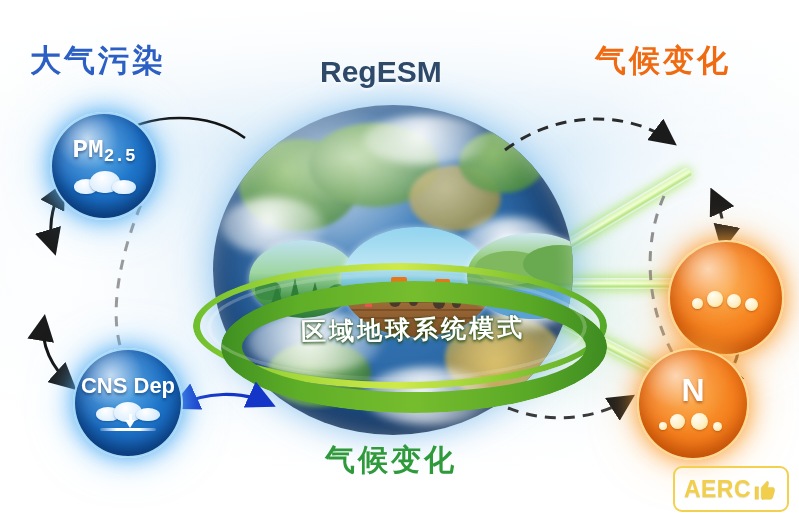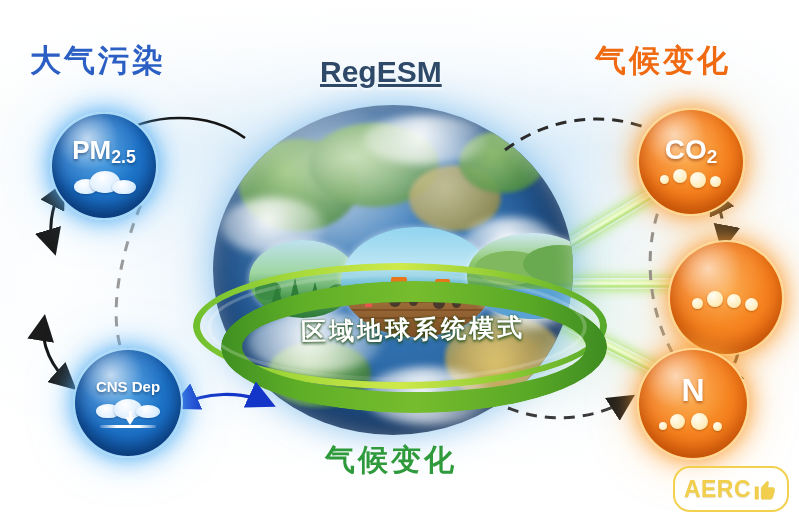--- a/index.html
+++ b/index.html
@@ -69,21 +69,20 @@
     color: #2f9a3c;
     text-shadow: 0 1px 2px rgba(255,255,255,0.9);
   }
   #title-reg {
     left: 320px; top: 55px;
     font-size: 30px;
     font-weight: bold;
     color: #2e4a68;
     letter-spacing: 0px;
     text-shadow: 0 2px 3px rgba(255,255,255,0.75);
-    text-decoration: underline;
   }
 
   
   .globe-wrap {
     position: absolute;
     left: 193px; top: 105px;
     width: 400px; height: 330px;
   }
   .globe {
     position: absolute;
@@ -297,21 +296,21 @@
   .deparrow-stem {
     position:absolute; left: 36.5px; bottom: 9px; width: 3px; height: 8px; background:#ffffff;
   }
 
   
   #aerc-logo {
     position: absolute;
     left: 673px; top: 466px;
     width: 112px; height: 42px;
     border: 2px solid #f3d14e;
-    border-radius: 17px;
+    border-radius: 9px;
     display: flex; align-items: center; justify-content: center;
     gap: 1px;
     background: rgba(255,255,255,0.55);
   }
   #aerc-text {
     font-size: 23px; font-weight: bold; color: #f1cf4c;
     letter-spacing: 0.5px;
     text-shadow: 0 1px 1px rgba(150,120,10,0.25);
   }
   svg.thumb { display:block; }
@@ -426,55 +425,44 @@
     <path d="M62,187 C50,210 48,230 54,250" fill="none" stroke="#141414" stroke-width="3" marker-end="url(#ah-black)" marker-start="url(#ah-black-start)"></path>
     <path d="M44,320 C40,345 52,368 72,386" fill="none" stroke="#141414" stroke-width="3" marker-end="url(#ah-black)" marker-start="url(#ah-black-start)"></path>
 
     <path d="M713,193 C722,212 726,230 723,246" fill="none" stroke="#2e2e2e" stroke-width="3" stroke-dasharray="10 7" marker-end="url(#ah-black)" marker-start="url(#ah-black-start)"></path>
     <path d="M735,320 C744,344 738,366 720,384" fill="none" stroke="#2e2e2e" stroke-width="3" stroke-dasharray="10 7" marker-end="url(#ah-black)" marker-start="url(#ah-black-start)"></path>
 
     <path d="M148,188 C120,250 108,312 122,352" fill="none" stroke="#9a9a9a" stroke-width="3" stroke-dasharray="10 9"></path>
     <path d="M664,196 C640,250 650,312 672,352" fill="none" stroke="#8f8f8f" stroke-width="3" stroke-dasharray="10 9"></path>
   </svg>
 
-  <div class="node blue" id="node-pm25" style="left:50px; top:112px; width:104px; height:104px;">
+  <div class="node blue" id="node-pm25" style="left:50px; top:112px; width:104px; height:104px;font-family:Liberation Mono, monospace;">
     <div class="node-label" style="font-size:26px;">
       <span>PM</span><sub>2.5</sub>
     </div>
     <div class="cloudicon">
       <b style="left:6px;  top:12px; width:24px; height:15px;"></b>
       <b style="left:22px; top:4px;  width:30px; height:22px;"></b>
       <b style="left:44px; top:13px; width:24px; height:14px;"></b>
     </div>
   </div>
 
 
   <div class="node blue" id="node-cnsdep" style="left:73px; top:348px; width:106px; height:106px;">
-    <div class="node-label" style="font-size:15px;">CNS Dep</div>
+    <div class="node-label" style="font-size:22px;">CNS Dep</div>
     <div class="cloudicon" style="height:30px;">
       <b style="left:4px;  top:6px;  width:24px; height:14px;"></b>
       <b style="left:22px; top:1px;  width:28px; height:20px;"></b>
       <b style="left:44px; top:7px;  width:24px; height:13px;"></b>
       <div class="deparrow-stem"></div>
       <div class="deparrow"></div>
       <div class="depline"></div>
     </div>
   </div>
 
-  <div class="node orange" id="node-co2" style="left:637px; top:108px; width:104px; height:104px;">
-    <div class="node-label" style="font-size:28px;">
-      <span>CO</span><sub>2</sub>
-    </div>
-    <div class="mol" style="width:66px;height:22px;margin-top:3px;">
-      <i style="left:2px;  top:8px;  width:9px;  height:9px;"></i>
-      <i style="left:15px; top:2px;  width:14px; height:14px;"></i>
-      <i style="left:32px; top:5px;  width:16px; height:16px;"></i>
-      <i style="left:52px; top:9px;  width:11px; height:11px;"></i>
-    </div>
-  </div>
 
   <div class="node orange" id="node-ch4" style="left:668px; top:240px; width:112px; height:112px;">
     <div class="mol" style="width:72px;height:24px;margin-top:4px;">
       <i style="left:2px;  top:10px; width:11px; height:11px;"></i>
       <i style="left:17px; top:3px;  width:16px; height:16px;"></i>
       <i style="left:37px; top:6px;  width:14px; height:14px;"></i>
       <i style="left:55px; top:10px; width:13px; height:13px;"></i>
     </div>
   </div>
 

